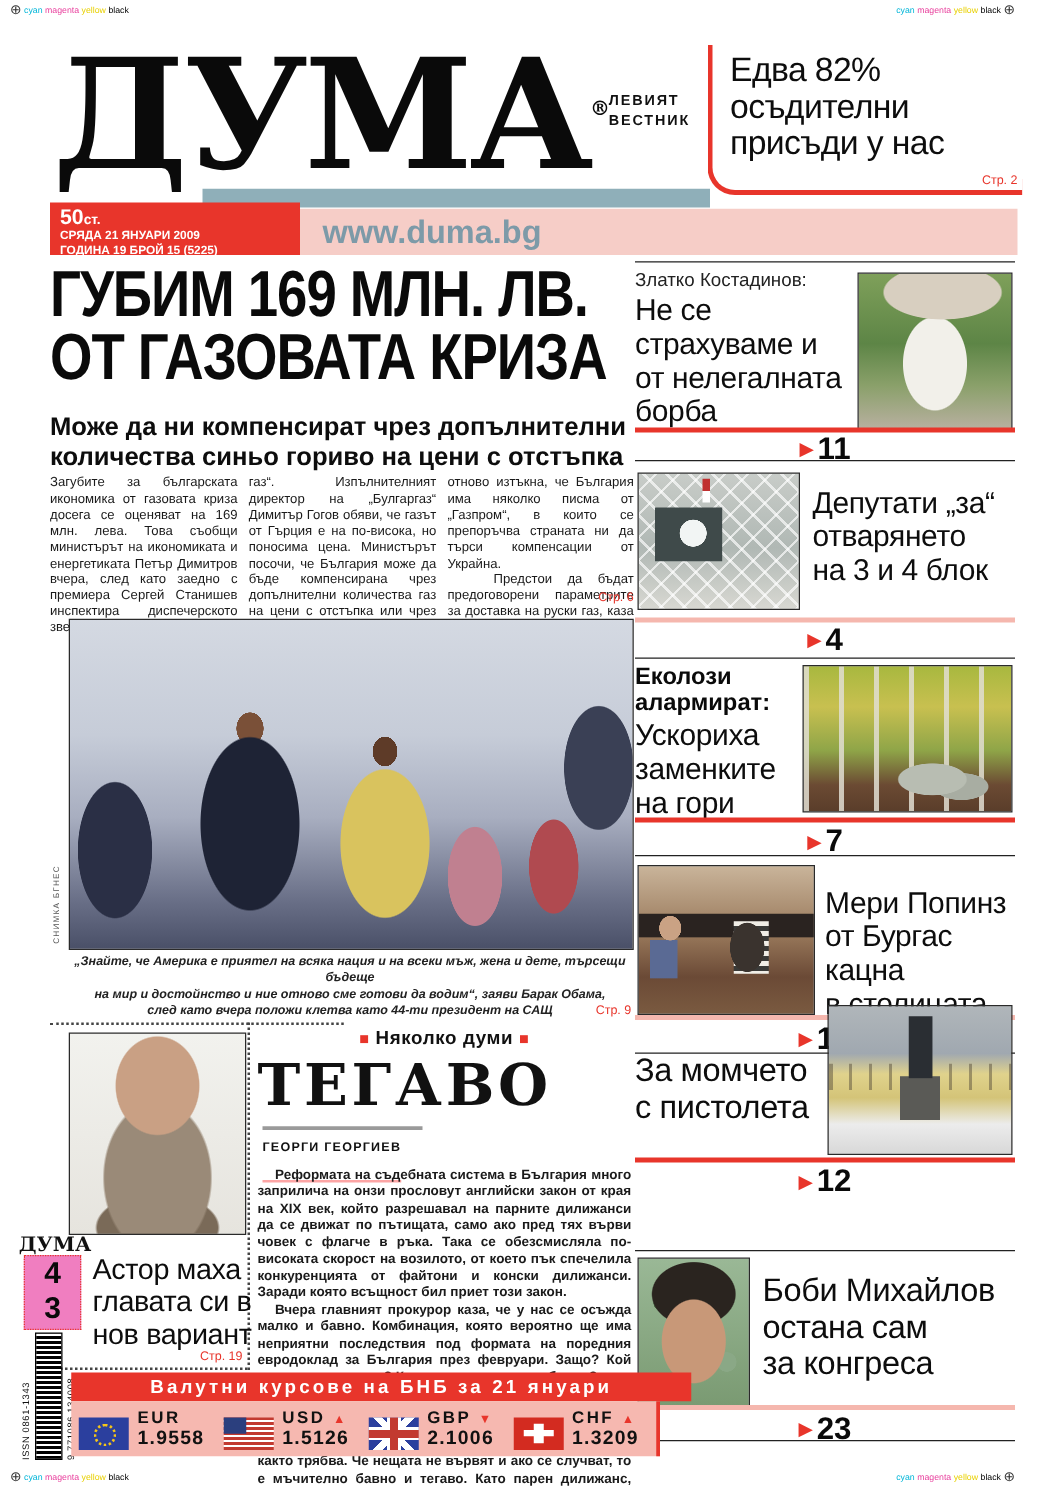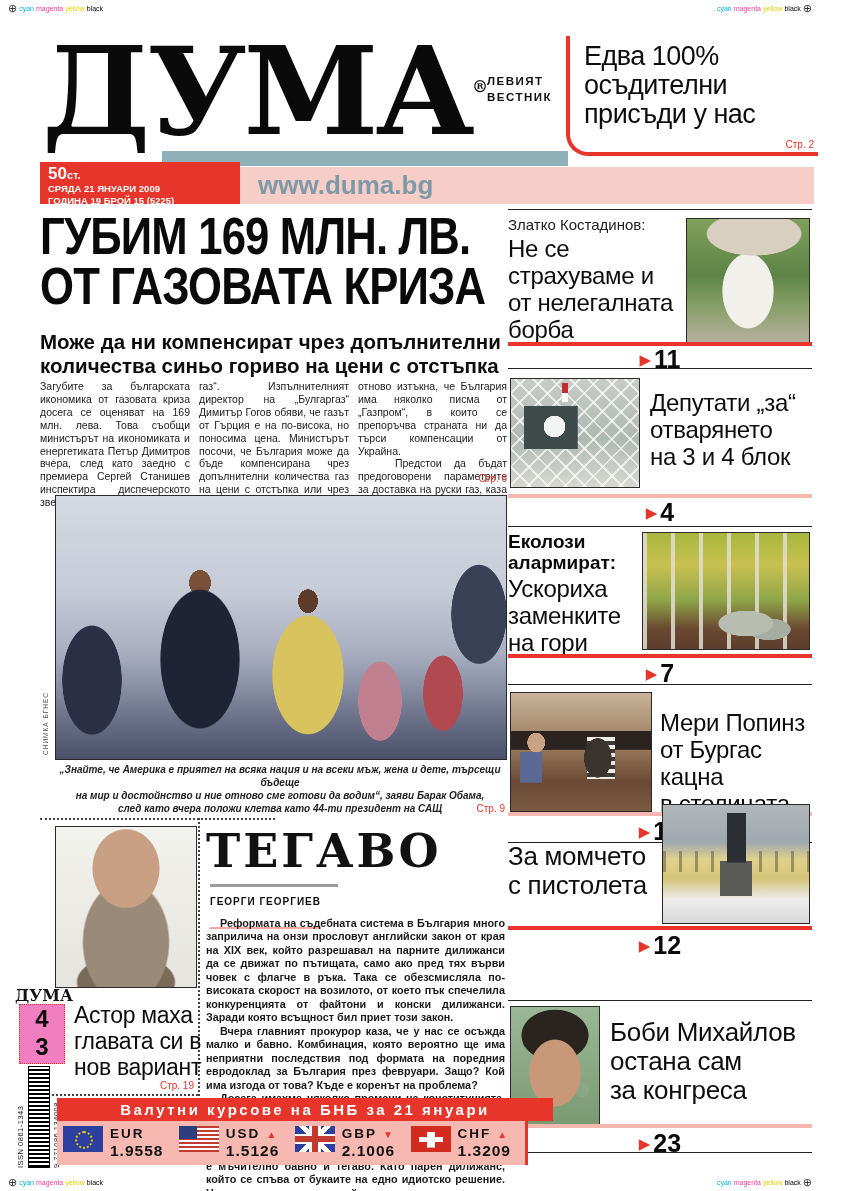--- a/index.html
+++ b/index.html
@@ -123,21 +123,21 @@
             font-size:24px;font-weight:bold;line-height:28px;color:#0a0a0a;}
   .astor-h{font-size:23px;line-height:1.14;color:#0d0d0d;letter-spacing:-0.3px;}
   .bars{background:repeating-linear-gradient(0deg,#000 0 2px,#fff 2px 4px);border:1px solid #000;}
   .bc-text{font-size:7.5px;letter-spacing:0.5px;transform:rotate(-90deg);transform-origin:left top;white-space:nowrap;}
 
   
   .cur-title{background:#e8352b;color:#fff;font-size:15px;font-weight:bold;text-align:center;
              letter-spacing:2.5px;line-height:23px;}
   .cur-bar{background:#f6b8b0;display:flex;align-items:center;justify-content:space-between;
            padding:0 14px 0 6px;border-right:3px solid #e8352b;}
-  .rate{display:flex;align-items:flex-start;gap:7px;}
+  .rate{display:flex;align-items:flex-end;gap:7px;}
   .rate .txt{display:flex;flex-direction:column;line-height:1.15;}
   .rate .code{font-size:13.5px;font-weight:bold;letter-spacing:2px;}
   .rate .val{font-size:15.5px;font-weight:bold;letter-spacing:1px;}
   .rate .arr{color:#e8352b;font-size:10px;margin-left:6px;}
   .flag{width:40px;height:26px;position:relative;flex:0 0 auto;}
   .flag-eu{background:#2b3f9e;}
   .flag-eu::after{content:"";position:absolute;left:50%;top:50%;width:14px;height:14px;margin:-8px 0 0 -8px;
                   border:2px dotted #f5c518;border-radius:50%;}
   .flag-us{background:repeating-linear-gradient(180deg,#c23a30 0 2px,#fff 2px 4px);}
   .flag-us::before{content:"";position:absolute;left:0;top:0;width:45%;height:50%;background:#2b3f7e;}
@@ -188,21 +188,21 @@
       <span class="rw-k">black</span>
     <span class="ricon">⊕</span>
   </div>
 
   <div class="abs logo" style="left:42px;top:30px;"><span>ДУМА</span><sup>®</sup></div>
   <div class="abs tagline prewrap" style="left:487px;top:74px;">ЛЕВИЯТ
 ВЕСТНИК</div>
   <div class="abs tealbar" style="left:162px;top:151px;width:406px;height:15px;"></div>
 
   <div class="abs promo" style="left:566px;top:36px;width:230px;height:100px;">
-    <div class="promo-h prewrap">Едва 100%
+    <div class="promo-h prewrap">Едва 82%
 осъдителни
 присъди у нас</div>
     <div class="pageref" style="position:absolute;right:4px;bottom:2px;">Стр. 2</div>
   </div>
 
   <div class="abs pinkstrip" style="left:240px;top:167px;width:574px;height:37px;"></div>
   <div class="abs infobox" style="left:40px;top:162px;width:184px;height:36px;">
     <div class="price"><span>50</span><small>ст.</small></div>
     <div class="issline">СРЯДА 21 ЯНУАРИ 2009</div>
     <div class="issline">ГОДИНА 19 БРОЙ 15 (5225)</div>
@@ -321,20 +321,25 @@
   </div>
   <div class="abs bc-text" style="left:16px;top:1168px;">ISSN 0861-1343</div>
   <div class="abs bars" style="left:28px;top:1066px;width:20px;height:100px;"></div>
   <div class="abs bc-text" style="left:52px;top:1168px;">9 771086 134008</div>
   <div class="abs astor-h prewrap" style="left:74px;top:1002px;width:128px;">Астор маха
 главата си в
 нов вариант</div>
   <div class="abs pageref" style="left:74px;top:1080px;width:120px;text-align:right;">Стр. 19</div>
 
   <div class="abs" style="left:206px;top:822px;width:299px;">
+    <div class="op-head">
+      <span class="dash">■</span>
+      <span>Няколко думи</span>
+      <span class="dash">■</span>
+    </div>
     <div class="op-title" style="margin-top:2px;">ТЕГАВО</div>
     <div class="op-rule" style="margin:6px 0 4px 4px;"></div>
     <div style="margin-left:4px;"><span class="op-author">ГЕОРГИ ГЕОРГИЕВ</span></div>
     <div class="op-body" style="margin-top:8px;">
       <p>Реформата на съдебната система в България много заприлича на онзи прословут английски закон от края на XIX век, който разрешавал на парните дилижанси да се движат по пътищата, само ако пред тях върви човек с флагче в ръка. Така се обезсмисляла по-високата скорост на возилото, от което пък спечелила конкуренцията от файтони и конски дилижанси. Заради която всъщност бил приет този закон.</p>
       <p>Вчера главният прокурор каза, че у нас се осъжда малко и бавно. Комбинация, която вероятно ще има неприятни последствия под формата на поредния евродоклад за България през февруари. Защо? Кой има изгода от това? Къде е коренът на проблема?</p>
       <p>Досега имахме няколко промени на конституцията, безброй поправки на закони, написаха се и нови и всичко това свързано със съдебната власт. И след всеки подобен ремонт се убеждаваме, че нещо не е както трябва. Че нещата не вървят и ако се случват, то е мъчително бавно и тегаво. Като парен дилижанс, който се спъва от букаите на едно идиотско решение. Но историята учи, че някой винаги има полза от това. Кой?</p>
     </div>
   </div>
 

